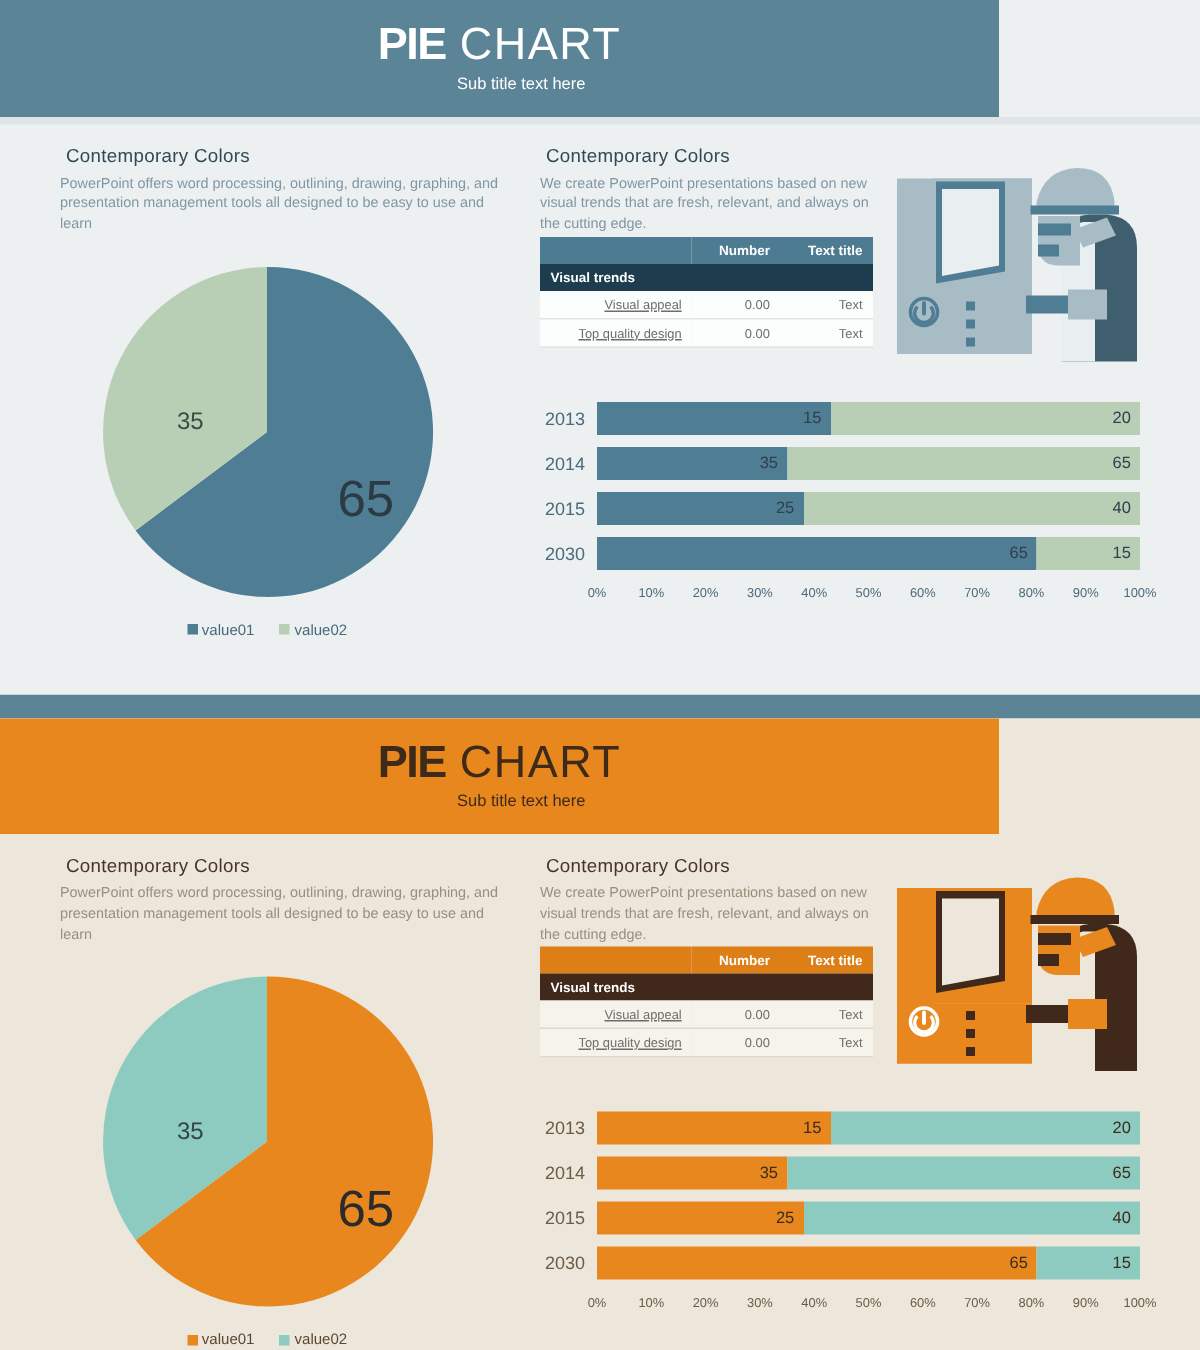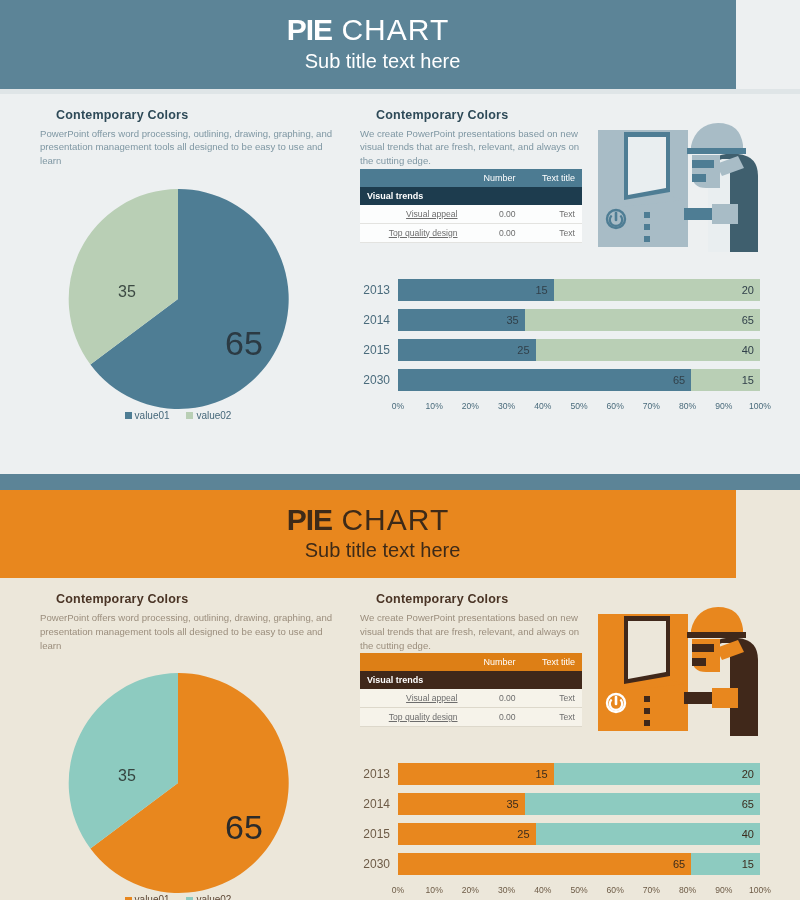--- a/index.html
+++ b/index.html
@@ -9,59 +9,59 @@
     background:#eef1f2;
   }
   .page{position:relative;width:800px;height:900px;}
 
   
   .section{position:relative;width:800px;}
   .sec-blue{background:#edf0f1;}
   .sec-orange{background:#ece7da;}
 
   .band{
-    width:736px;box-sizing:border-box;
+    width:666px;box-sizing:border-box;
     text-align:center;padding:14px 0 16px 0;
   }
   .band-blue{background:#5c8497;}
   .band-orange{background:#e8871e;}
   .band h1{margin:0;font-size:30px;font-weight:400;letter-spacing:1px;line-height:1.05;}
   .band h1 .bold{font-weight:bold;letter-spacing:-1px;}
-  .band .sub{font-size:20px;margin-top:4px;font-weight:400;padding-left:29px;}
+  .band .sub{font-size:11px;margin-top:4px;font-weight:400;padding-left:29px;}
   .band-blue h1,.band-blue .sub{color:#ffffff;}
   .band-orange h1,.band-orange .sub{color:#3d2a18;}
 
   .divider-blue{height:16px;background:#5c8497;width:800px;}
   .thin-light{height:5px;background:#dfe5e7;width:800px;}
 
   
   .content{position:relative;height:380px;}
   .col-left{position:absolute;left:40px;top:14px;width:305px;}
   .col-right{position:absolute;left:360px;top:14px;width:230px;}
 
-  .heading{font-size:12.5px;font-weight:bold;margin:0 0 5px 16px;letter-spacing:.2px;}
+  .heading{font-size:12.5px;font-weight:normal;margin:0 0 5px 4px;letter-spacing:.2px;}
   .para{font-size:9.6px;line-height:1.45;margin:0;}
   .blue .heading{color:#2e4a58;}
   .blue .para{color:#7f97a3;}
   .orange .heading{color:#4a3425;}
   .orange .para{color:#9b8e7d;}
 
   
   .pie-wrap{position:absolute;left:28px;top:55px;width:300px;height:300px;}
   .legend{position:absolute;left:28px;top:316px;width:300px;text-align:center;font-size:10px;}
-  .legend .item{display:inline-block;margin:0 7px;}
+  .legend .item{display:inline-block;margin:16px 7px;}
   .legend .sw{display:inline-block;width:7px;height:7px;margin-right:3px;vertical-align:middle;}
   .blue .legend{color:#46687a;}
   .orange .legend{color:#5b4staticBad;}
   .orange .legend{color:#5c4634;}
 
   
   .tbl{position:absolute;left:360px;top:75px;width:222px;border-collapse:collapse;font-size:8.6px;}
   .tbl td,.tbl th{padding:4px 7px;}
-  .tbl .hrow th{font-weight:normal;font-size:9px;color:#ffffff;text-align:right;}
+  .tbl .hrow th{font-weight:bold;font-size:9px;color:#ffffff;text-align:right;}
   .tbl .hrow th.first{text-align:left;}
   .tbl .trow td{font-weight:bold;font-size:9px;color:#ffffff;}
   .tbl .drow td{color:#6d6d6d;text-align:right;background:#fbfbfa;}
   .tbl .drow td.first{text-align:right;text-decoration:underline;}
   .blue .tbl .hrow{background:#4c7b92;}
   .blue .tbl .trow{background:#1d3c4e;}
   .blue .tbl .drow td{border-bottom:1px solid #e3e3e0;background:#fcfdfd;}
   .orange .tbl .hrow{background:#dd7f16;}
   .orange .tbl .trow{background:#40281a;}
   .orange .tbl .drow td{border-bottom:1px solid #ddd8cb;background:#f6f3ea;}

